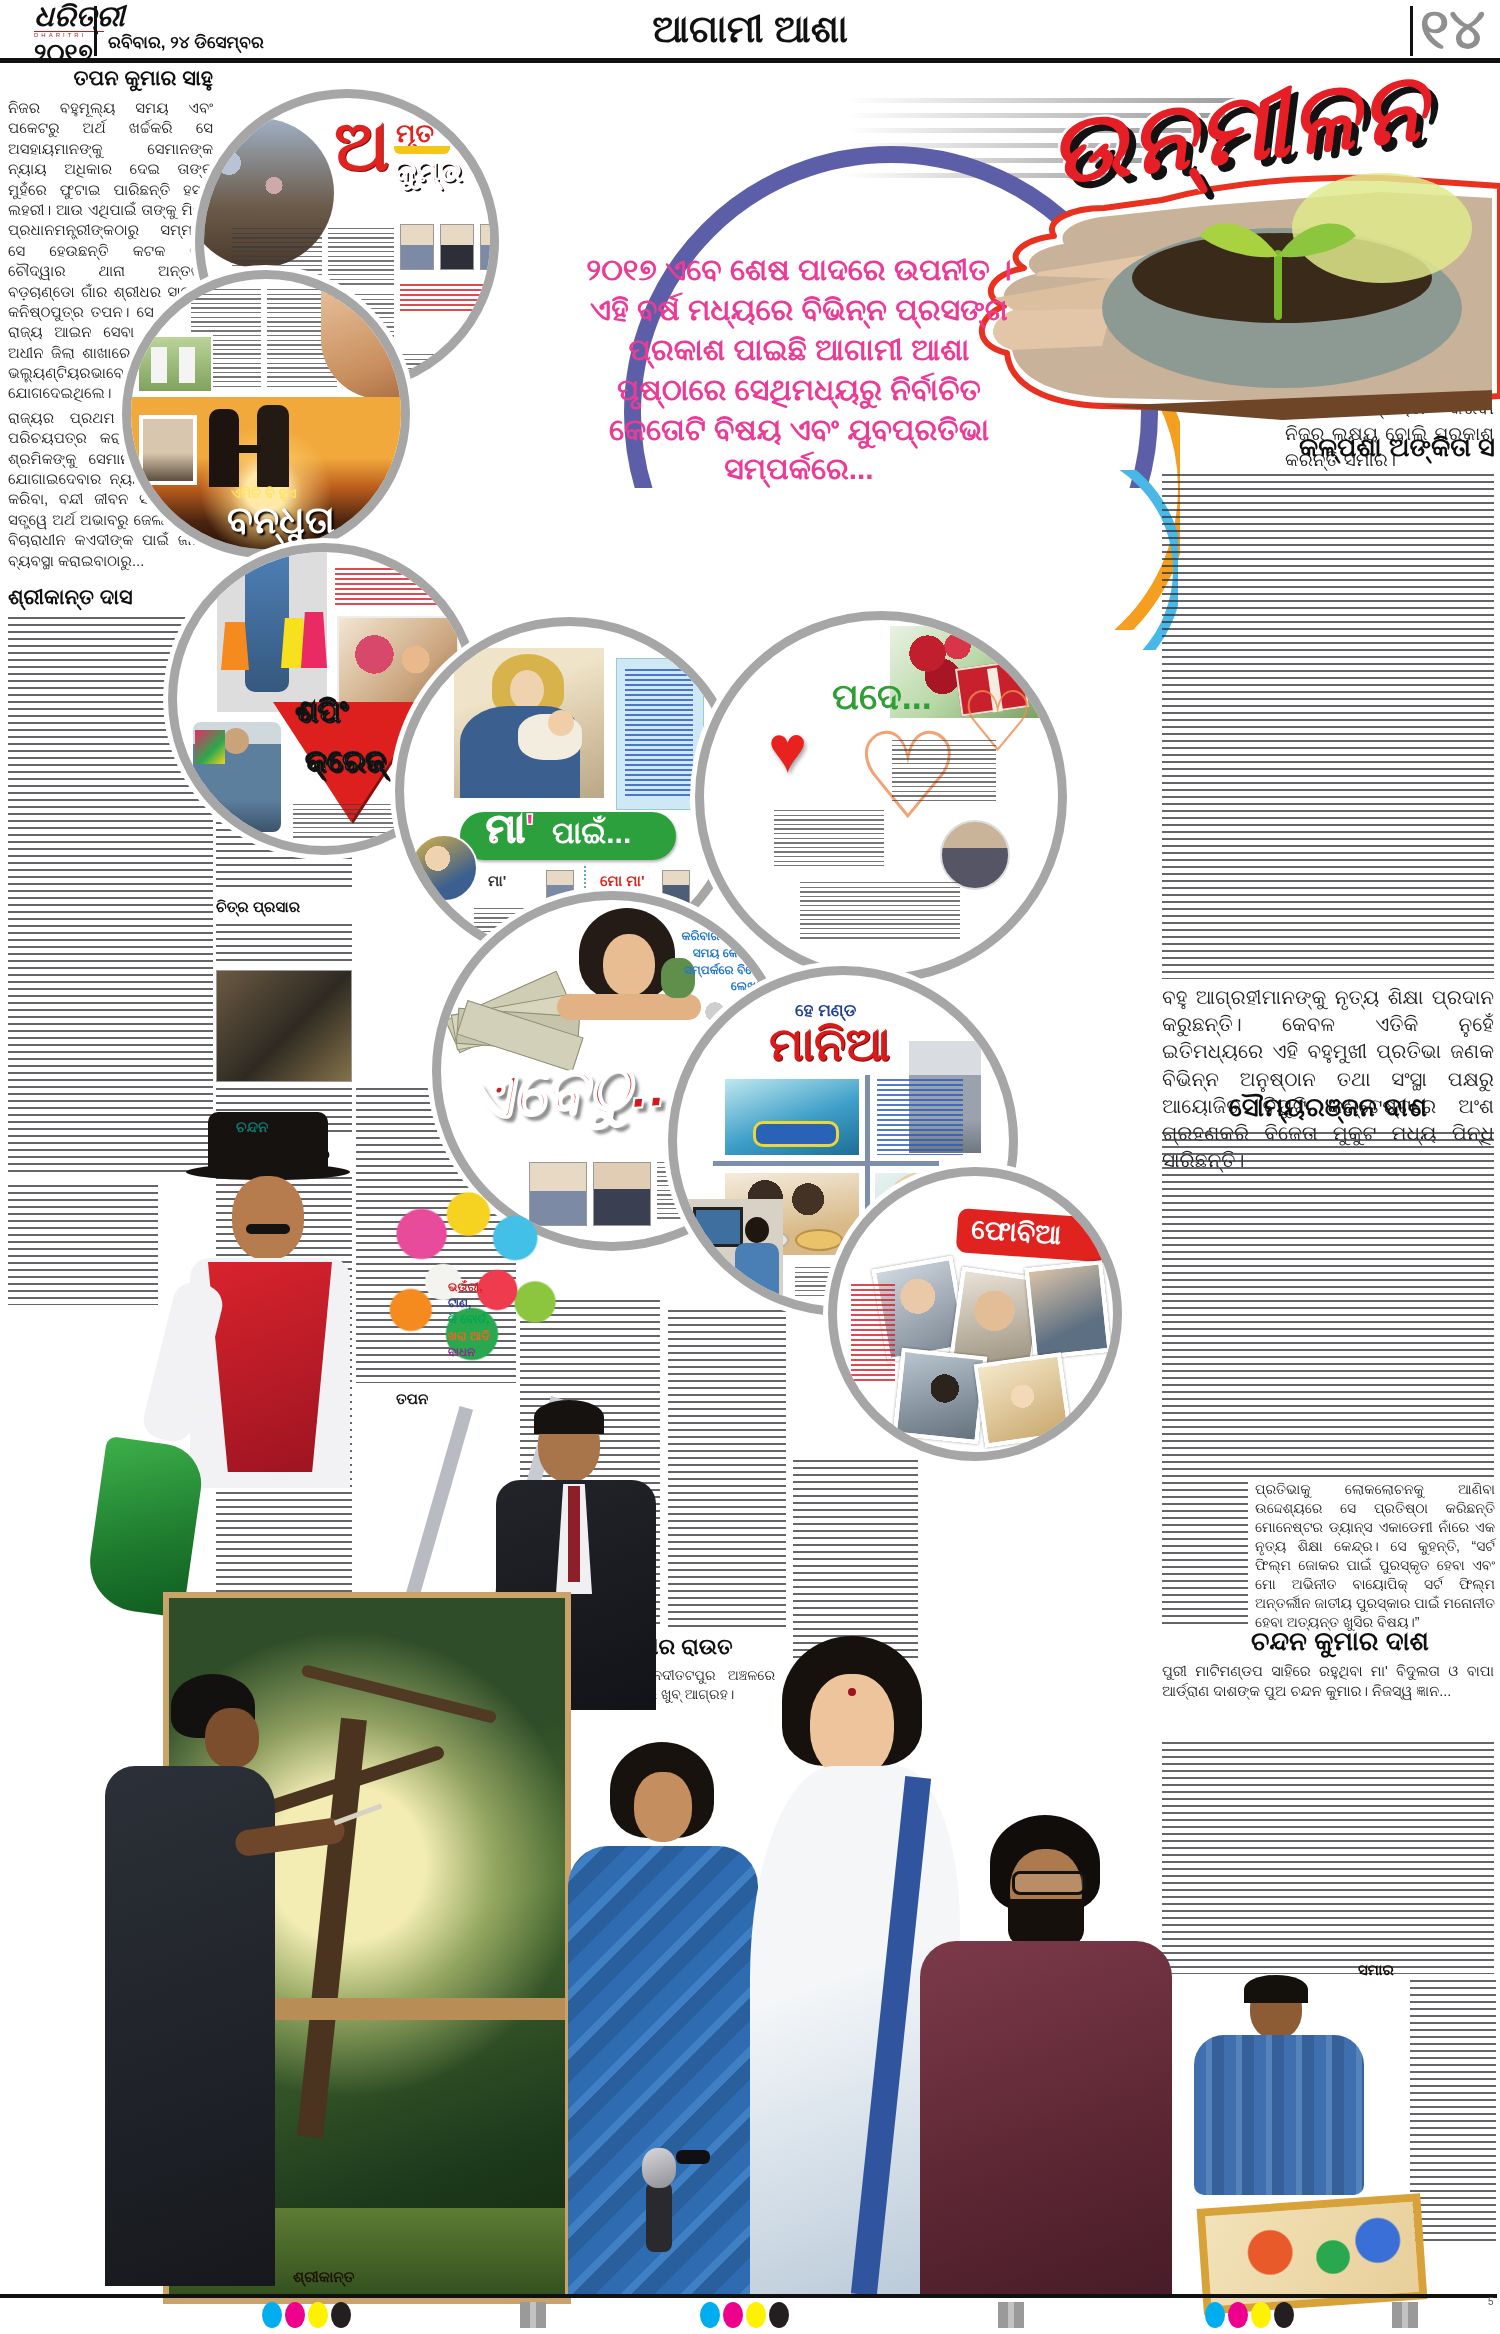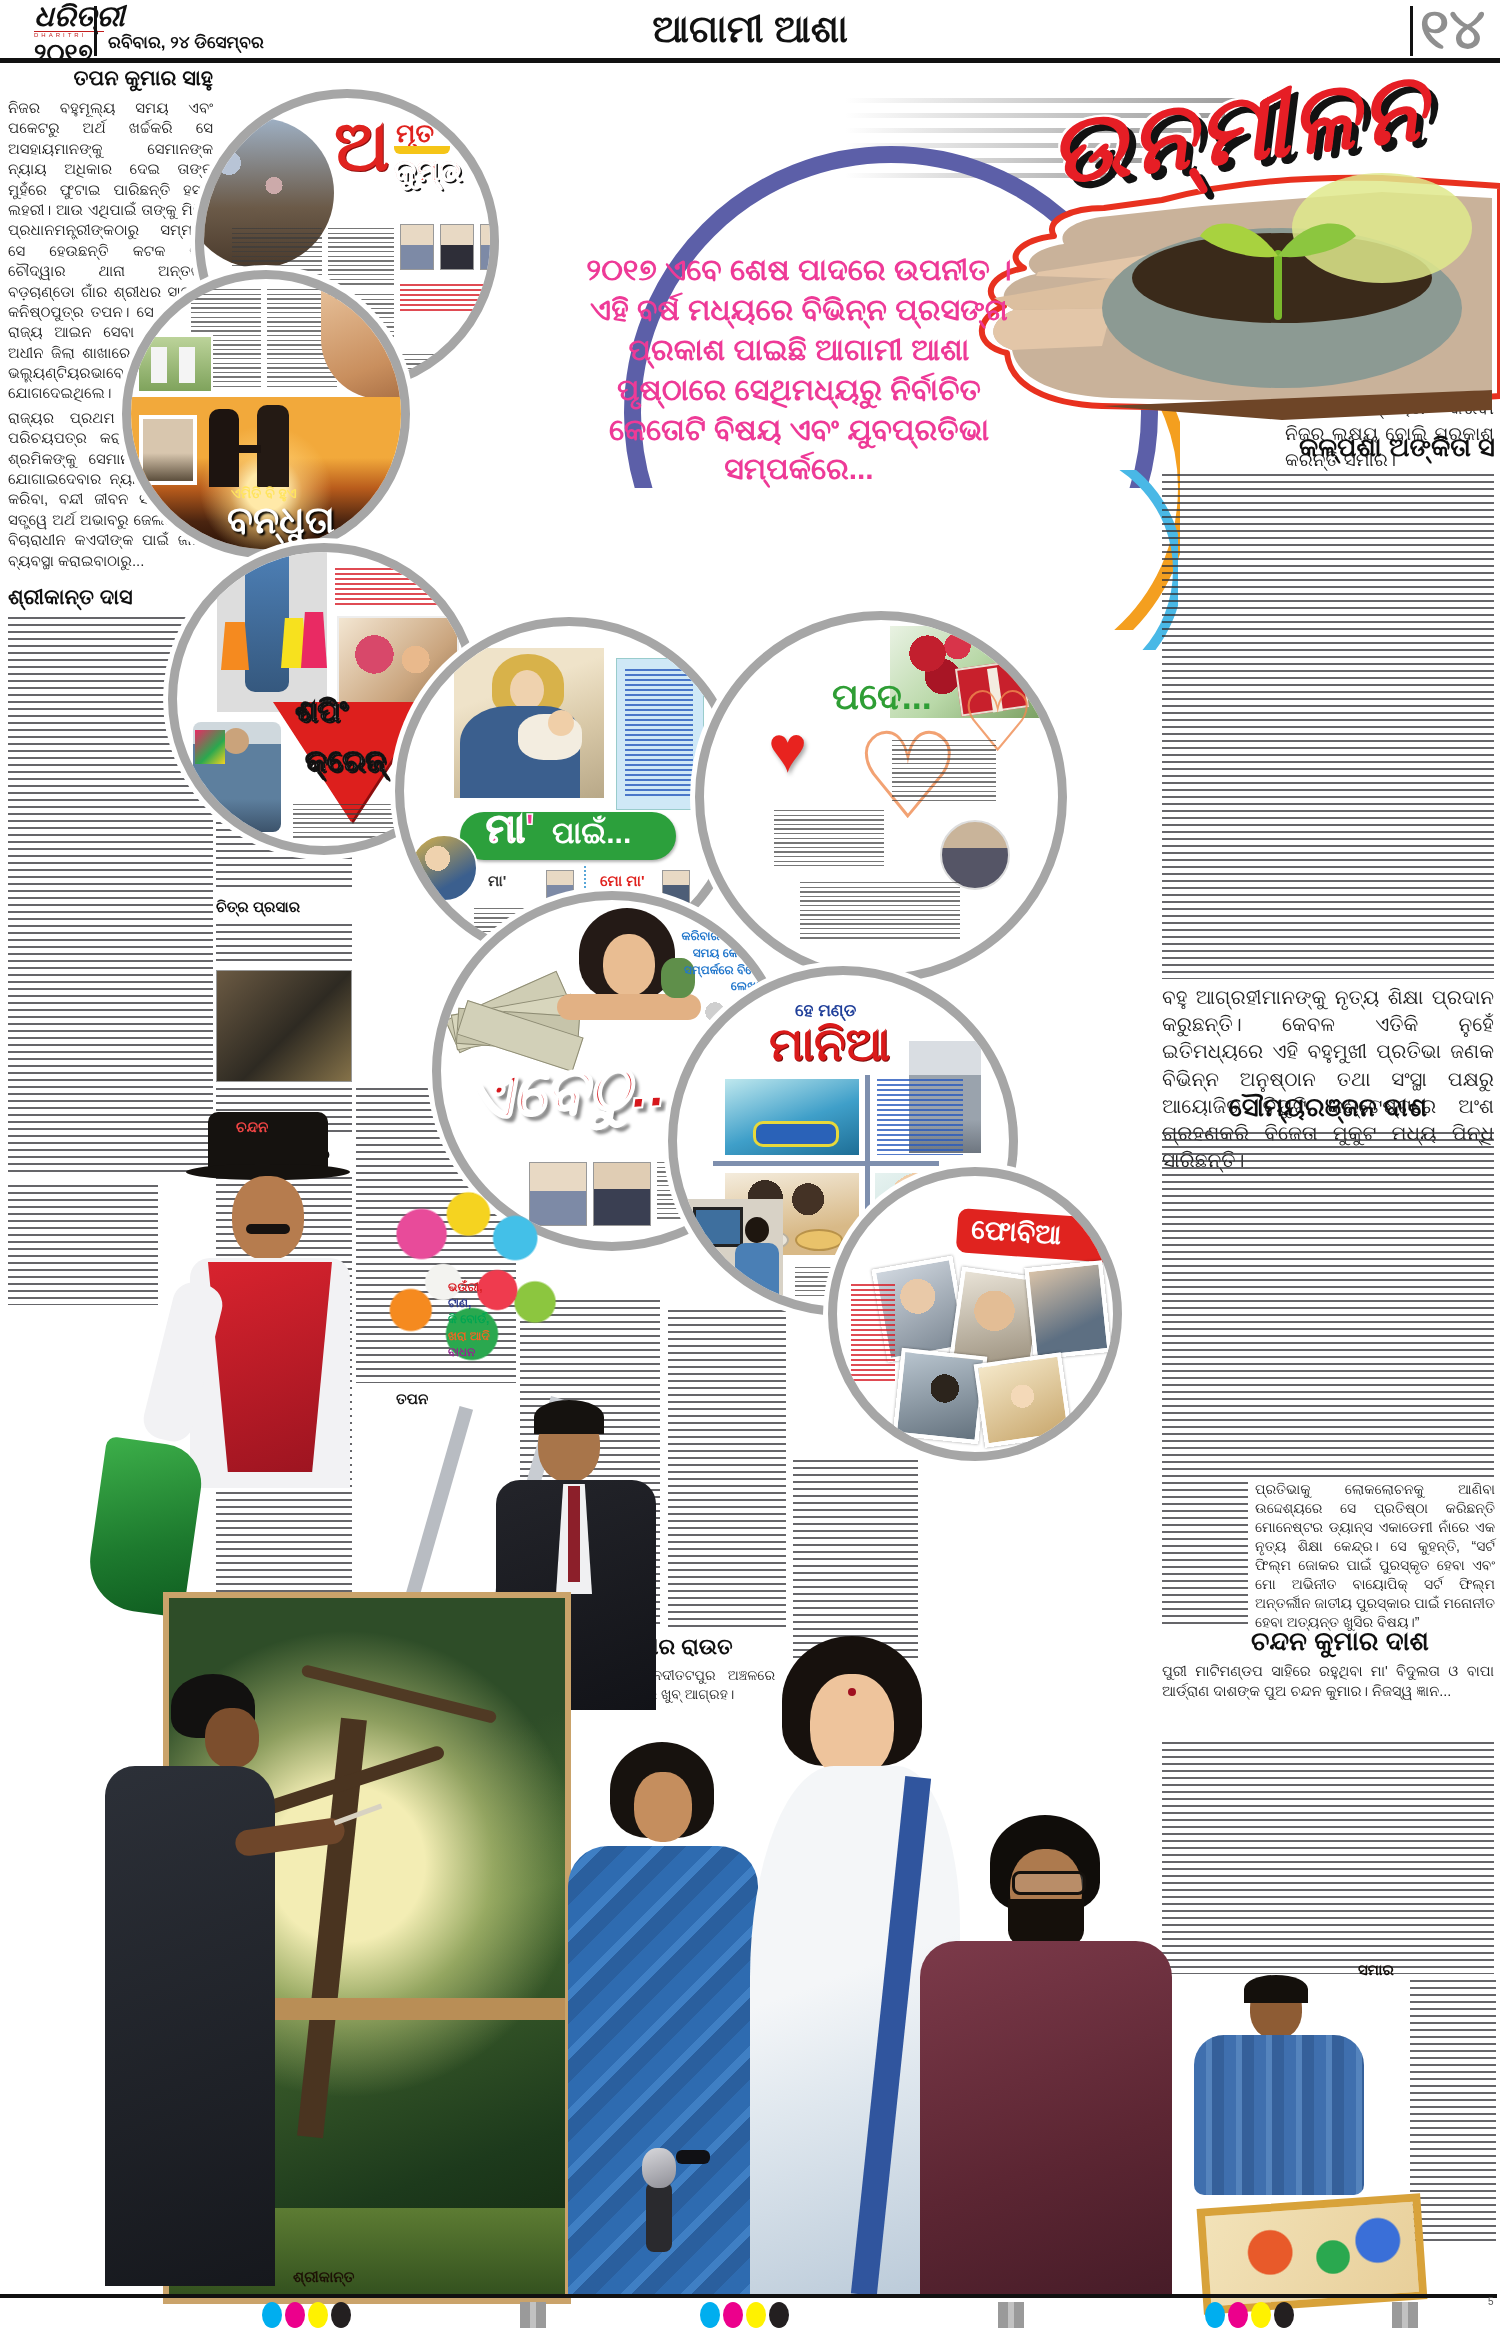--- a/index.html
+++ b/index.html
@@ -300,21 +300,21 @@
 
   <div class="abs" style="left:150px;top:1112px;width:248px;height:480px;">
     <div style="position:absolute;left:58px;top:0;width:120px;height:58px;background:#15120f;border-radius:10px 10px 0 0;"></div>
     <div style="position:absolute;left:36px;top:52px;width:164px;height:16px;border-radius:50%;background:#15120f;"></div>
     <div style="position:absolute;left:82px;top:64px;width:72px;height:84px;border-radius:46%;background:#b67c4e;"></div>
     <div style="position:absolute;left:96px;top:112px;width:44px;height:10px;border-radius:6px;background:#161210;"></div>
     <div style="position:absolute;left:40px;top:146px;width:160px;height:230px;background:#f2f2f4;border-radius:20px 20px 0 0;"></div>
     <div style="position:absolute;left:58px;top:150px;width:124px;height:210px;background:linear-gradient(160deg,#d8232e,#9c1420);clip-path:polygon(0 0,100% 0,84% 100%,16% 100%);"></div>
     <div style="position:absolute;left:8px;top:170px;width:50px;height:160px;background:#f2f2f4;transform:rotate(14deg);border-radius:20px;"></div>
     <div style="position:absolute;left:-55px;top:330px;width:100px;height:170px;background:linear-gradient(160deg,#3db04a,#1d7a2e 60%,#0f5c20);border-radius:10px 40px 20px 50px;transform:rotate(8deg);"></div>
-    <div class="cap" style="position:absolute;left:86px;top:6px;color:#ef4444;">ଚନ୍ଦନ</div>
+    <div class="cap" style="position:absolute;left:86px;top:6px;color:#0f766e;">ଚନ୍ଦନ</div>
   </div>
 
   <div class="abs" style="left:382px;top:1178px;width:180px;height:245px;">
     <div style="position:absolute;left:0;top:0;width:180px;height:200px;
       background:
         radial-gradient(circle at 22% 28%,#e84b9a 0 12%,transparent 13%),
         radial-gradient(circle at 48% 18%,#f5d320 0 11%,transparent 12%),
         radial-gradient(circle at 74% 30%,#43c0e8 0 11%,transparent 12%),
         radial-gradient(circle at 34% 52%,#f3f3f0 0 11%,transparent 12%),
         radial-gradient(circle at 64% 56%,#ef3b4e 0 12%,transparent 13%),

